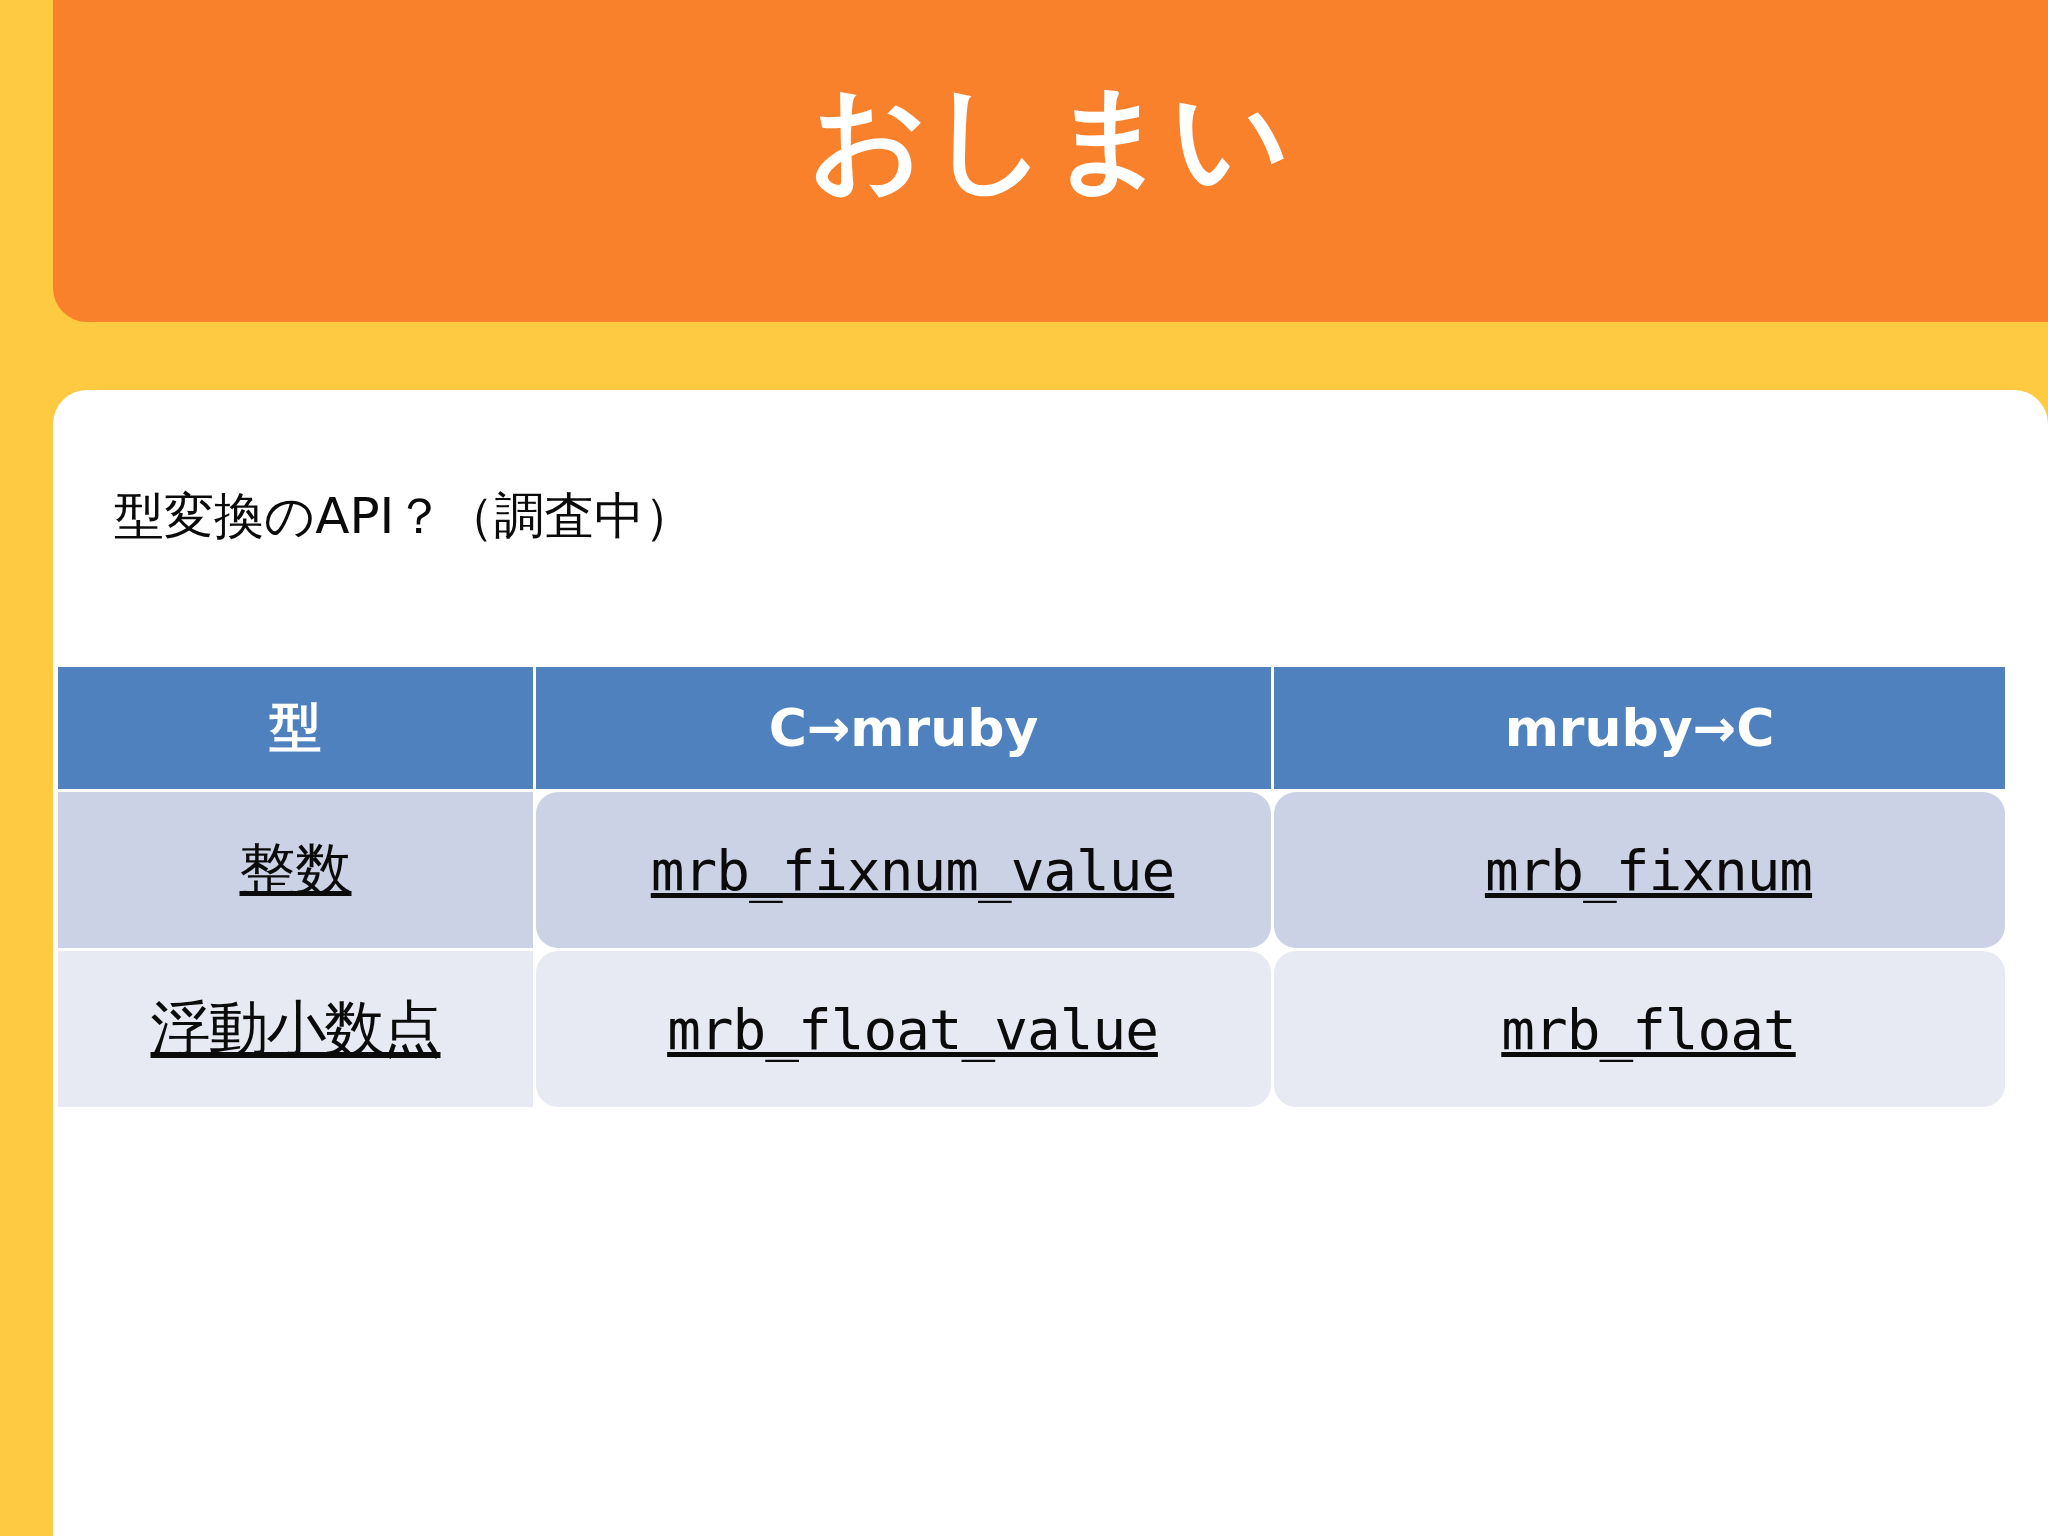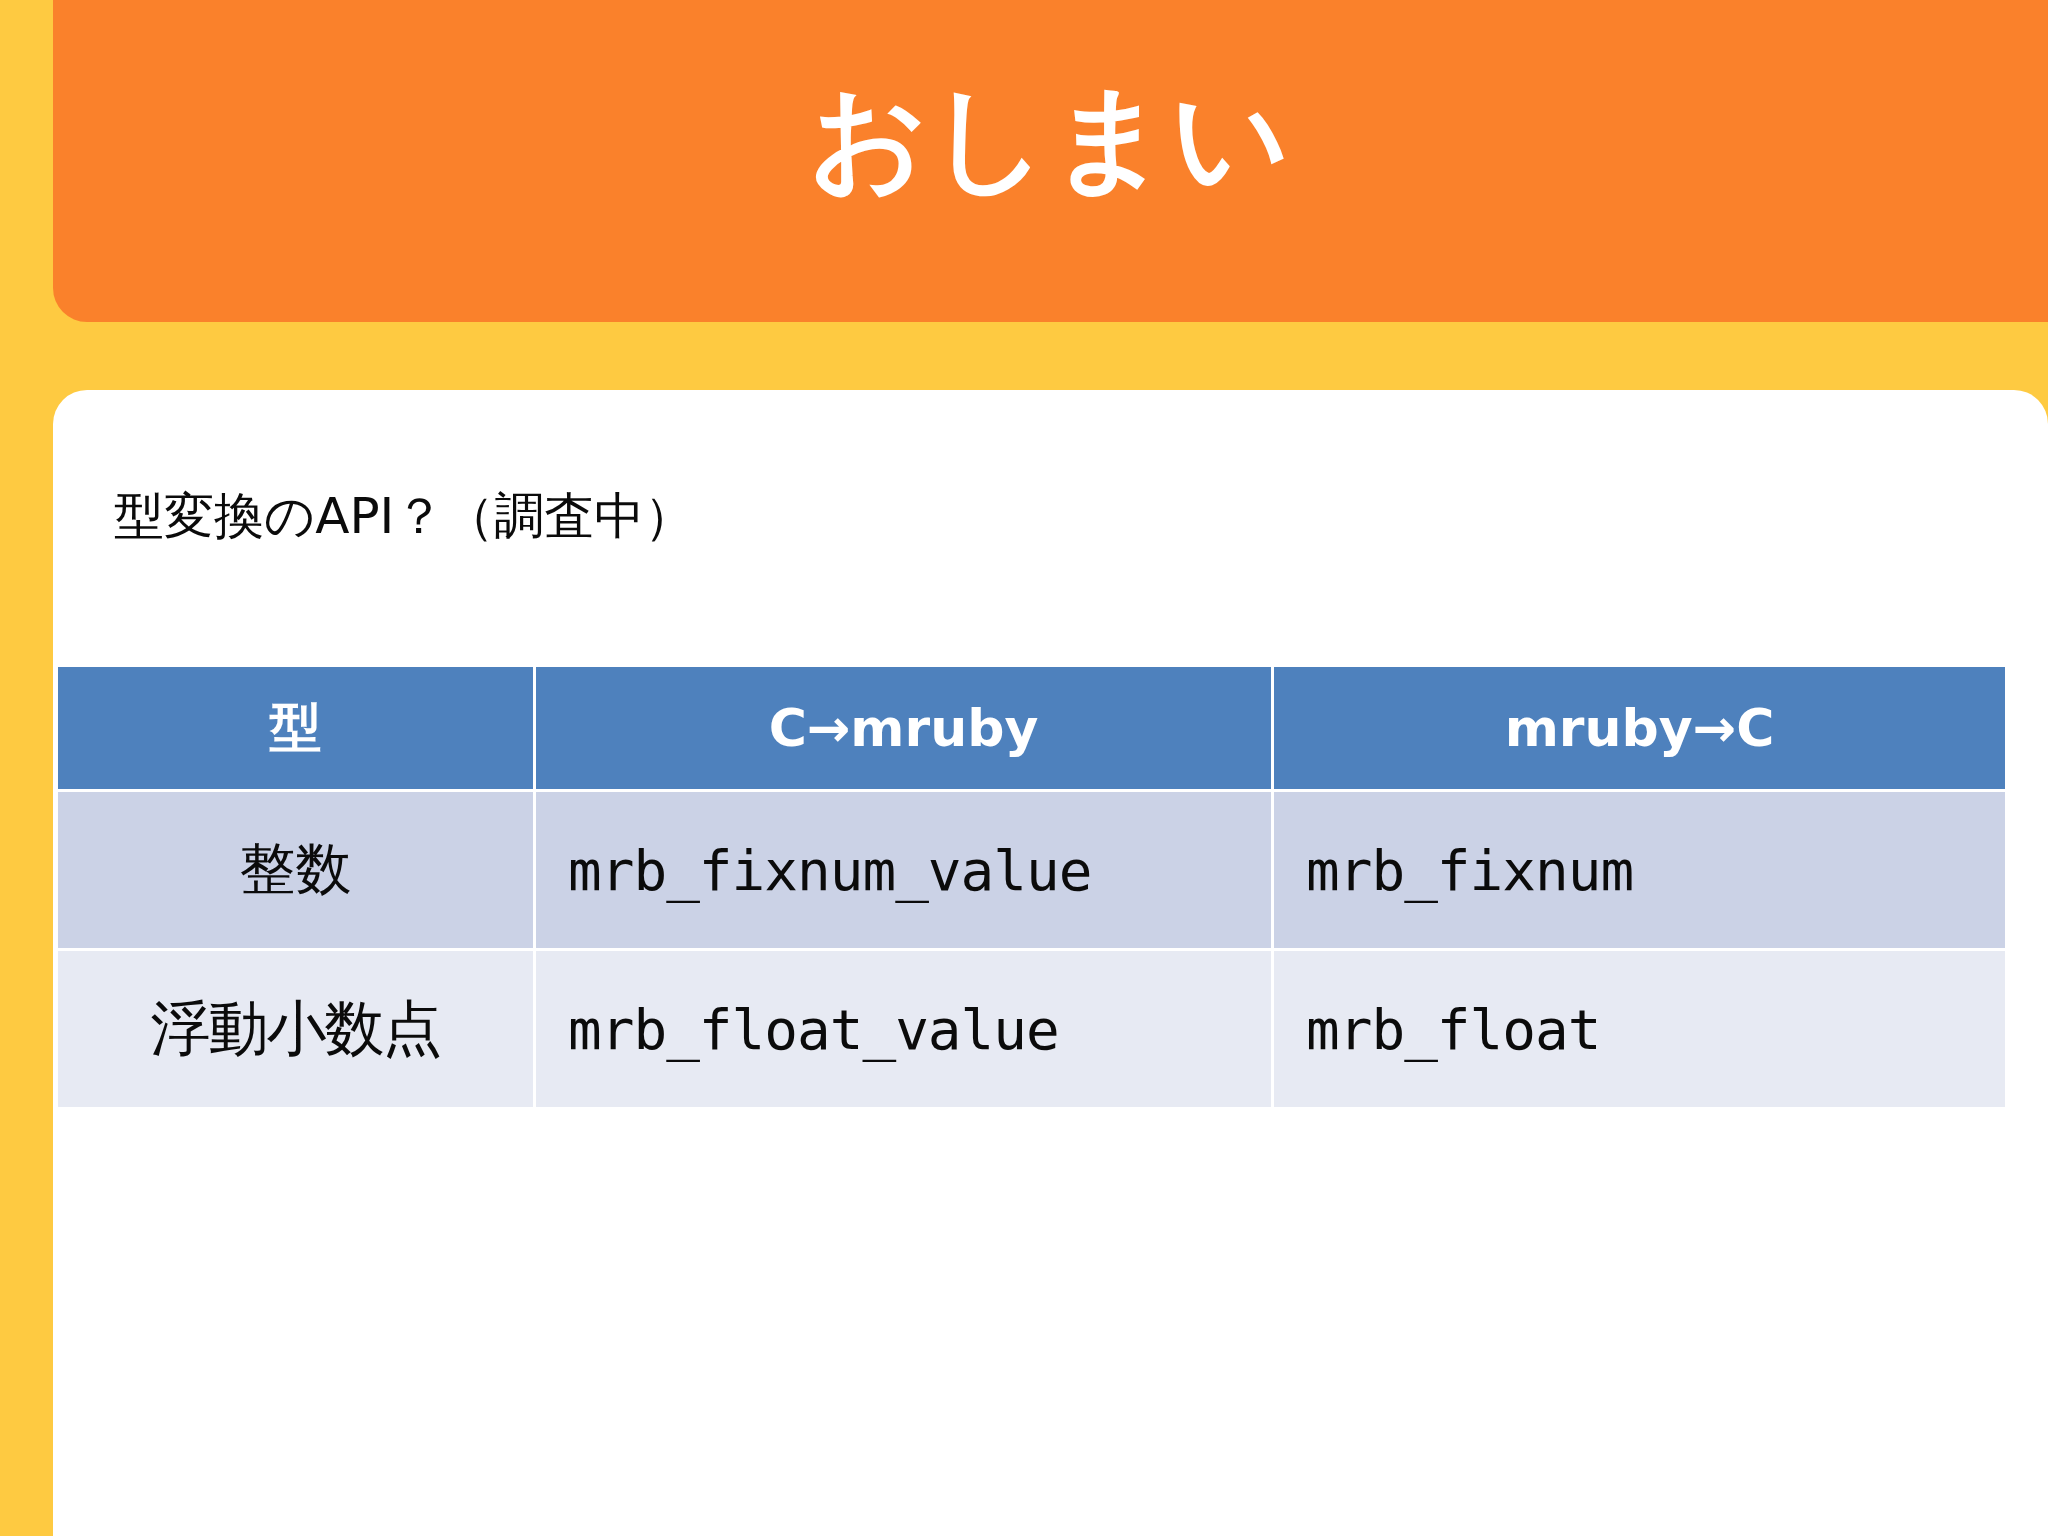--- a/index.html
+++ b/index.html
@@ -98,40 +98,42 @@
     font-family: "DejaVu Sans", "Liberation Sans", sans-serif;
   }
 
   .api-table tbody tr.row-odd td { background: #CBD2E6; }
   .api-table tbody tr.row-even td { background: #E7EAF3; }
 
   .api-table tbody td {
     height: 156px;
     padding: 0;
     vertical-align: middle;
+    text-decoration: underline;
   }
   .api-table tbody td.cell-type {
     text-align: center;
     font-size: 56px;
     color: #0B0B0B;
     font-family: "DejaVu Sans", "Liberation Sans", sans-serif;
   }
   .api-table tbody td.cell-type.tight {
     font-size: 60px;
     letter-spacing: -2px;
     text-align: center;
   }
   .api-table tbody td.cell-code {
-    text-align: left;
-    padding-left: 32px;
+    text-align: center;
+    padding-left: 18px;
     font-size: 56px;
     color: #0B0B0B;
     font-family: "DejaVu Sans Mono", "Liberation Mono", monospace;
     letter-spacing: -1px;
     white-space: nowrap;
+    border-radius: 22px;
   }
 </style>
 </head>
 <body>
 
 <div class="slide">
 
   <div class="title-banner">
     <div class="title-text">おしまい</div>
   </div>

